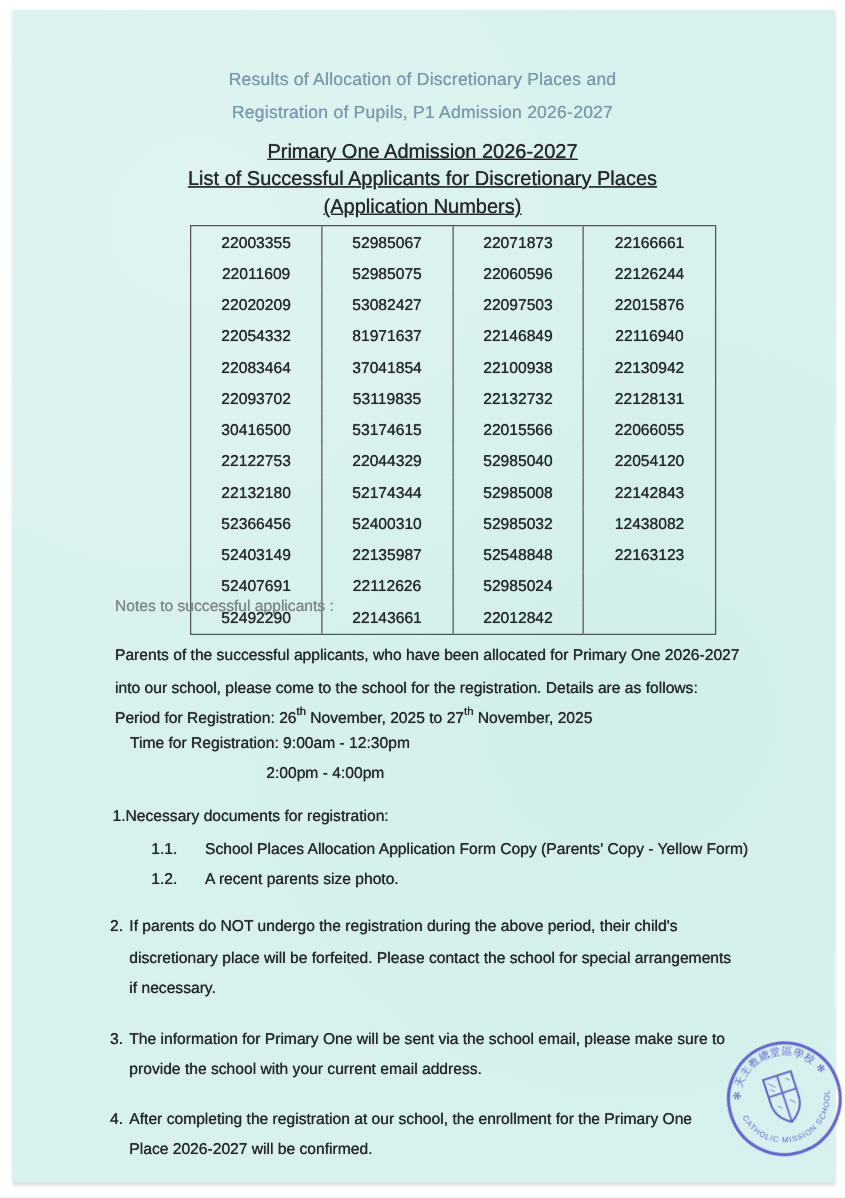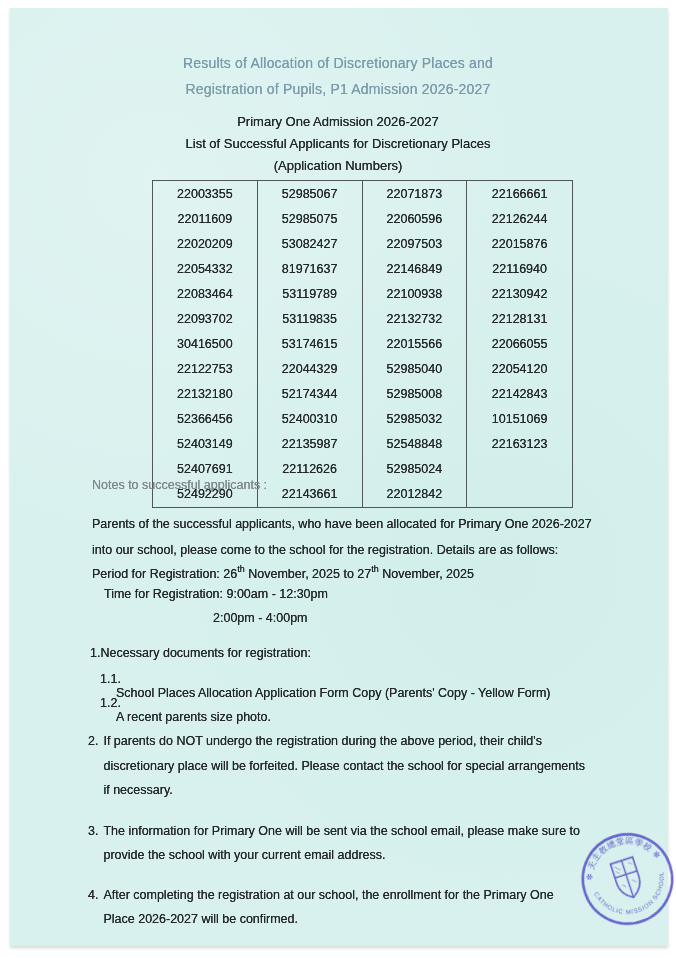--- a/index.html
+++ b/index.html
@@ -32,21 +32,21 @@
   .doc-title{
     position:absolute; left:0; right:0; top:50px;
     text-align:center;
     font-size:14px; line-height:26px;
     color:var(--title);
     white-space:pre-line;
     letter-spacing:0.2px;
   }
   .subtitles{
     position:absolute; left:0; right:0; top:111px;
-    text-align:center; font-size:13px; line-height:22px;
+    text-align:center; font-size:16px; line-height:22px;text-decoration:underline;
   }
   .num-table{
     position:absolute; left:152px; top:180px; width:421px; height:328px;
     border:1.5px solid var(--border);
     display:grid;
     grid-template-columns:repeat(4,1fr);
     grid-template-rows:repeat(13,1fr);
   }
   .num-table .cell{
     display:flex; align-items:center; justify-content:center;
@@ -56,21 +56,21 @@
   .num-table .cell:nth-child(4n){ border-right:none; }
 
   .abs{ position:absolute; font-size:12.5px; white-space:pre-line; }
   .notes-heading{ left:92px; top:478px; color:var(--muted); }
   .intro{ left:92px; top:511px; line-height:26px; width:530px; }
   .period{ left:92px; top:565px; white-space:nowrap; }
   .period sup{ font-size:9px; position:relative; top:-1px; }
   .time1{ left:104px; top:587px; }
   .time2{ left:213px; top:611px; }
   .note-flat{ left:90px; top:646px; }
-  .subitem{ display:flex; left:100px;flex-direction:column; }
+  .subitem{ display:flex; left:121px; }
   .subitem .num{ width:27px; flex:0 0 auto; }
   .subitem .body{ margin-left:16px; }
   .sub1{ top:672px; } .sub2{ top:696px; }
   .numbered{ display:flex; left:88px; width:540px; }
   .numbered .num{ flex:0 0 auto; margin-right:5px; }
   .numbered .body{ white-space:pre-line; }
   .note2{ top:729px; line-height:24.5px; }
   .note3{ top:819px; line-height:24px; }
   .note4{ top:883px; line-height:24px; }
 
@@ -106,21 +106,21 @@
     <div class="cell">22126244</div>
     <div class="cell">22020209</div>
     <div class="cell">53082427</div>
     <div class="cell">22097503</div>
     <div class="cell">22015876</div>
     <div class="cell">22054332</div>
     <div class="cell">81971637</div>
     <div class="cell">22146849</div>
     <div class="cell">22116940</div>
     <div class="cell">22083464</div>
-    <div class="cell">53119789</div>
+    <div class="cell">37041854</div>
     <div class="cell">22100938</div>
     <div class="cell">22130942</div>
     <div class="cell">22093702</div>
     <div class="cell">53119835</div>
     <div class="cell">22132732</div>
     <div class="cell">22128131</div>
     <div class="cell">30416500</div>
     <div class="cell">53174615</div>
     <div class="cell">22015566</div>
     <div class="cell">22066055</div>
@@ -128,21 +128,21 @@
     <div class="cell">22044329</div>
     <div class="cell">52985040</div>
     <div class="cell">22054120</div>
     <div class="cell">22132180</div>
     <div class="cell">52174344</div>
     <div class="cell">52985008</div>
     <div class="cell">22142843</div>
     <div class="cell">52366456</div>
     <div class="cell">52400310</div>
     <div class="cell">52985032</div>
-    <div class="cell">10151069</div>
+    <div class="cell">12438082</div>
     <div class="cell">52403149</div>
     <div class="cell">22135987</div>
     <div class="cell">52548848</div>
     <div class="cell">22163123</div>
     <div class="cell">52407691</div>
     <div class="cell">22112626</div>
     <div class="cell">52985024</div>
     <div class="cell"></div>
     <div class="cell">52492290</div>
     <div class="cell">22143661</div>

